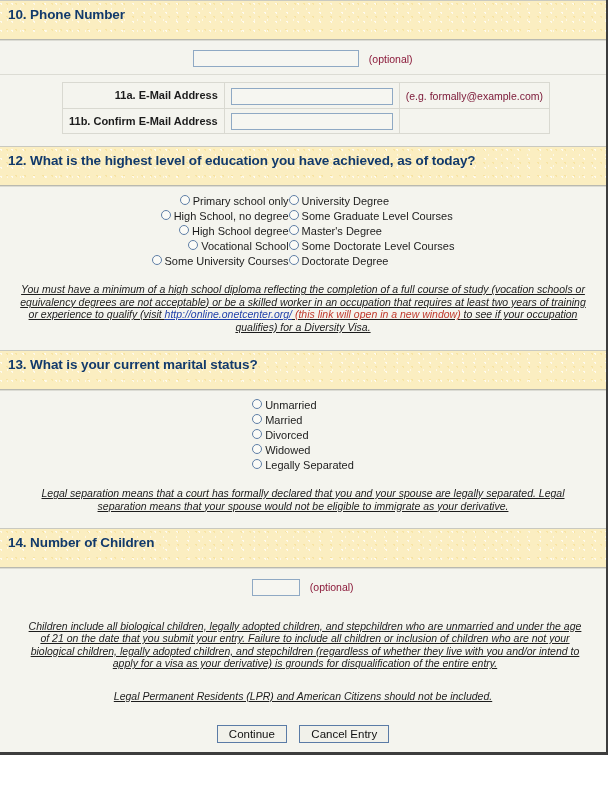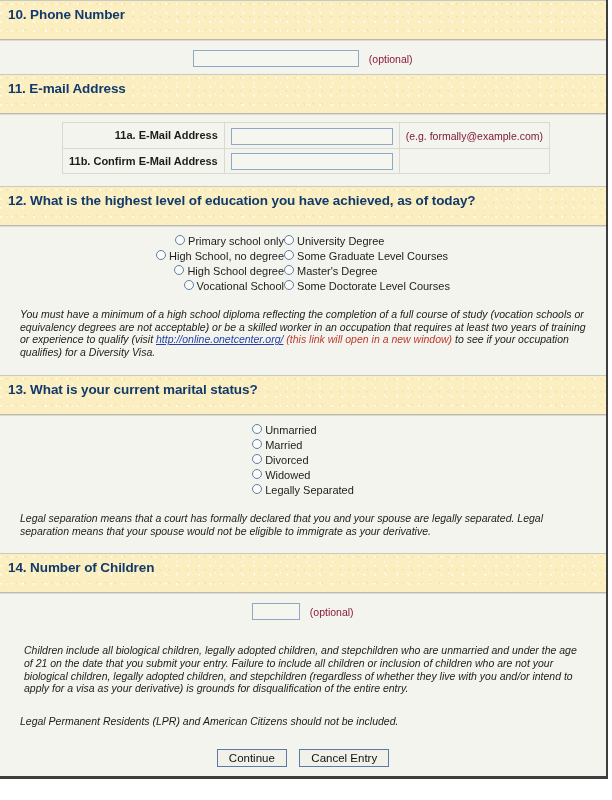--- a/index.html
+++ b/index.html
@@ -102,23 +102,24 @@
     margin-right: 3px;
   }
   .opt-label { vertical-align: middle; }
 
   
   .help {
     font-style: italic;
     font-size: 10.5px;
     line-height: 12.6px;
     color: #1c1c1c;
-    text-align: left;
+    text-align: center;
     padding: 7px 12px 8px 12px;
     margin: 8px;
+    text-decoration: underline;
   }
   .help a { color: #1f3fa8; text-decoration: underline; }
   .newwin { color: #c0392b; font-style: italic; }
   .help.tight { padding-top: 9px; padding-bottom: 2px; padding-left: 16px; }
   .help.second { padding-top: 10px; padding-bottom: 9px; }
 
   
   .btn-row { text-align: center; padding: 4px 0 9px 0; }
   button.btn {
     font-family: "Liberation Sans", sans-serif;
@@ -140,23 +141,20 @@
   <div class="sec-head">
     <h2>10. Phone Number</h2>
   </div>
   <div class="sec-body">
     <div class="center-row">
       <input class="txt w-phone" type="text" value="" style="">
       <span class="hint">(optional)</span>
     </div>
   </div>
 
-  <div class="sec-head">
-    <h2>11. E-mail Address</h2>
-  </div>
   <div class="sec-body">
     <table class="fieldtbl">
       <tbody>
           <tr>
         <td class="lbl">11a. E-Mail Address</td>
         <td class="fld">
           <input class="txt w-email" type="text" value="" style="">
         </td>
         <td class="note">
           <span class="hint-eg">(e.g. formally@example.com)</span>
@@ -204,20 +202,28 @@
         </td>
       </tr>
       <tr>
         <td class="col-l">
           <span class="radio"></span><span class="opt-label">Vocational School</span>
         </td>
         <td class="col-r">
           <span class="radio"></span><span class="opt-label">Some Doctorate Level Courses</span>
         </td>
       </tr>
+      <tr>
+        <td class="col-l">
+          <span class="radio"></span><span class="opt-label">Some University Courses</span>
+        </td>
+        <td class="col-r">
+          <span class="radio"></span><span class="opt-label">Doctorate Degree</span>
+        </td>
+      </tr>
     </tbody>
       </table>
 
     <p class="help"><span>You must have a minimum of a high school diploma reflecting the completion of a full course of study (vocation schools or equivalency degrees are not acceptable) or be a skilled worker in an occupation that requires at least two years of training or experience to qualify (visit </span><a href="#">http://online.onetcenter.org/</a><span class="newwin"> (this link will open in a new window)</span><span> to see if your occupation qualifies) for a Diversity Visa.</span></p>
   </div>
 
   <div class="sec-head">
     <h2>13. What is your current marital status?</h2>
   </div>
   <div class="sec-body">

